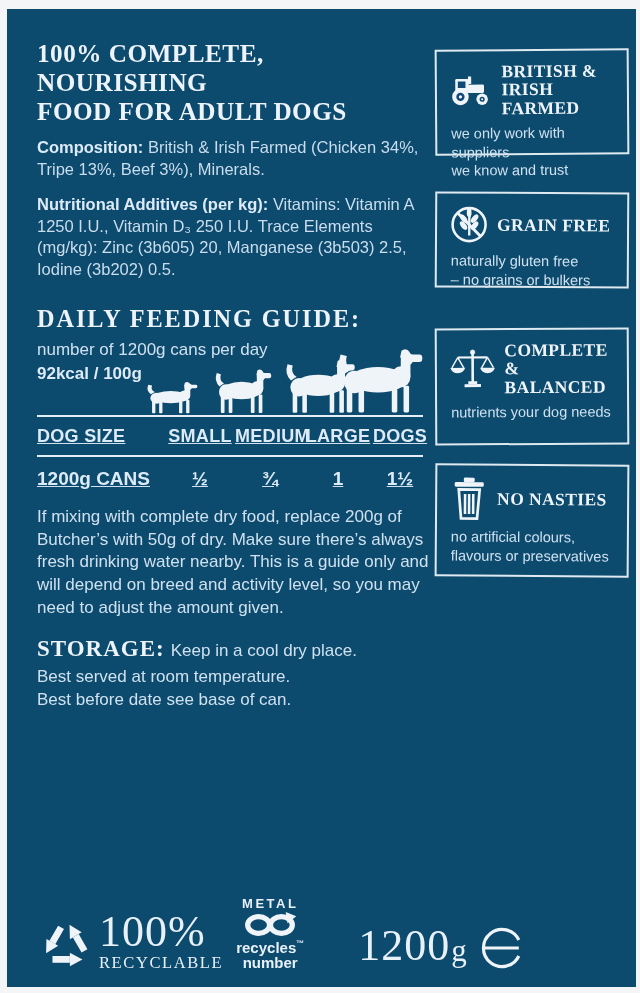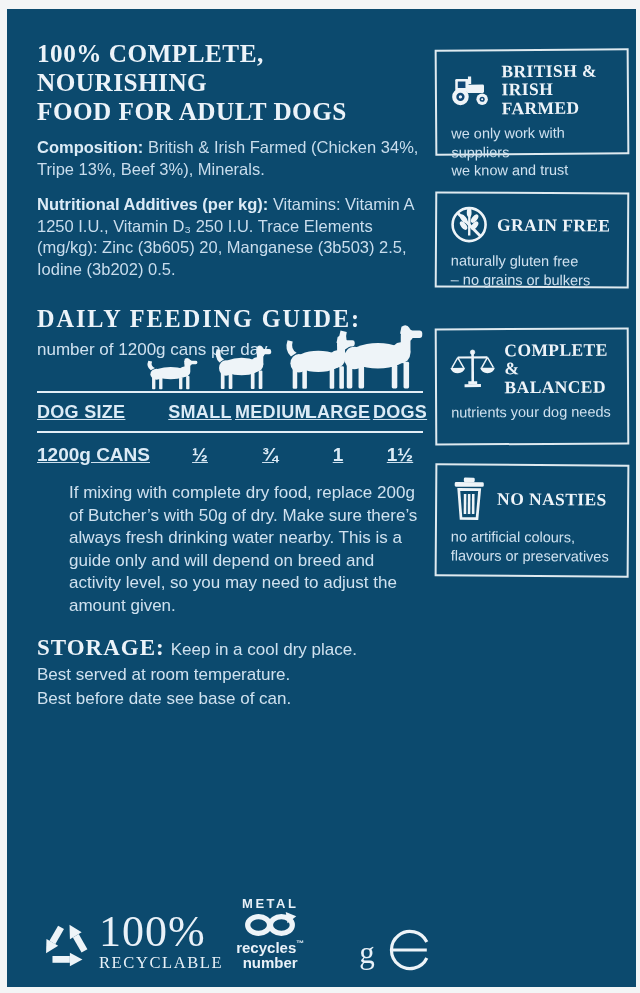--- a/index.html
+++ b/index.html
@@ -36,21 +36,21 @@
   .dog-large {left:246px;width:74px;height:56px;}
   .dog-giant {left:298px;width:90px;height:67px;}
 
   .feed-table{width:392px;text-decoration:underline;}
   .feed-row{display:grid;grid-template-columns:128px 70px 70px 66px 58px;align-items:center;}
   .feed-head{padding:9px 0 8px 0;border-bottom:2px solid #e3eef7;width:386px;}
   .feed-head span{font-size:18px;font-weight:700;letter-spacing:.3px;color:#dcebf6;}
   .feed-vals{padding:11px 0 4px 0;}
   .feed-vals span{font-size:19px;font-weight:700;color:#dcebf6;}
   .c{text-align:center;}
-  p.mixing{margin-top:12px;font-size:17px;line-height:1.33;color:#cfe1ef;margin-bottom:0;margin-left:32px;}
+  p.mixing{margin-top:12px;font-size:17px;line-height:1.33;color:#cfe1ef;margin-bottom:0;}
   .storage{margin-top:14px;font-size:17px;line-height:1.38;color:#cfe1ef;}
   .storage-label{font-size:23px;letter-spacing:1px;color:#ecf3f9;font-weight:600;margin-right:6px;}
 
   
   .right-col{position:absolute;left:428px;top:40px;width:194px;}
   .badge{
     border:2px solid rgba(242,247,251,.92);padding:11px 10px 10px 12px;
     margin-bottom:0;box-sizing:border-box;background:transparent;
   }
   .badge-head{display:flex;align-items:center;gap:8px;}
@@ -110,20 +110,21 @@
       <div>FOOD FOR ADULT DOGS</div>
     </div>
 
     <p class="body"><b>Composition:</b><span> British &amp; Irish Farmed (Chicken 34%, Tripe 13%, Beef 3%), Minerals.</span></p>
 
     <p class="body gap-lg"><b>Nutritional Additives (per kg):</b><span> Vitamins: Vitamin A 1250 I.U., Vitamin D₃ 250 I.U. Trace Elements (mg/kg): Zinc (3b605) 20, Manganese (3b503) 2.5, Iodine (3b202) 0.5.</span></p>
 
 
     <div class="dfg-title serif">DAILY FEEDING GUIDE:</div>
     <div class="dfg-sub">number of 1200g cans per day</div>
+    <div class="dfg-kcal">92kcal / 100g</div>
 
     <div class="dogs-strip">
       <svg class="dog dog-small" viewBox="0 0 130 90" preserveAspectRatio="none">
           <use href="#dog"></use>
         </svg>
       <svg class="dog dog-medium" viewBox="0 0 130 90" preserveAspectRatio="none">
           <use href="#dog"></use>
         </svg>
       <svg class="dog dog-large" viewBox="0 0 130 90" preserveAspectRatio="none">
           <use href="#dog"></use>
@@ -289,20 +290,21 @@
       <svg width="56" height="28" viewBox="0 0 64 32" style="margin:1px auto;">
         <ellipse cx="19" cy="16" rx="12.5" ry="9.5" fill="none" stroke="#eef4f8" stroke-width="6"></ellipse>
         <ellipse cx="45" cy="16" rx="12.5" ry="9.5" fill="none" stroke="#eef4f8" stroke-width="6"></ellipse>
         <polygon points="50,1 62,6 52,14" fill="#eef4f8"></polygon>
       </svg>
       <div class="metal-sub"><span>recycles</span><span class="tm">™</span></div>
       <div class="metal-sub">number</div>
     </div>
 
     <div class="weight-block">
+      <span class="weight-num serif">1200</span>
         <span class="weight-g serif">g</span>
       <svg class="est-icon" width="46" height="46" viewBox="0 0 52 52">
         <path d="M45 35 A21 21 0 1 1 45 17" fill="none" stroke="#eef4f8" stroke-width="3.6"></path>
         <line x1="6" y1="26" x2="45" y2="26" stroke="#eef4f8" stroke-width="3.6"></line>
       </svg>
     </div>
   </div>
 
 </div>
 

